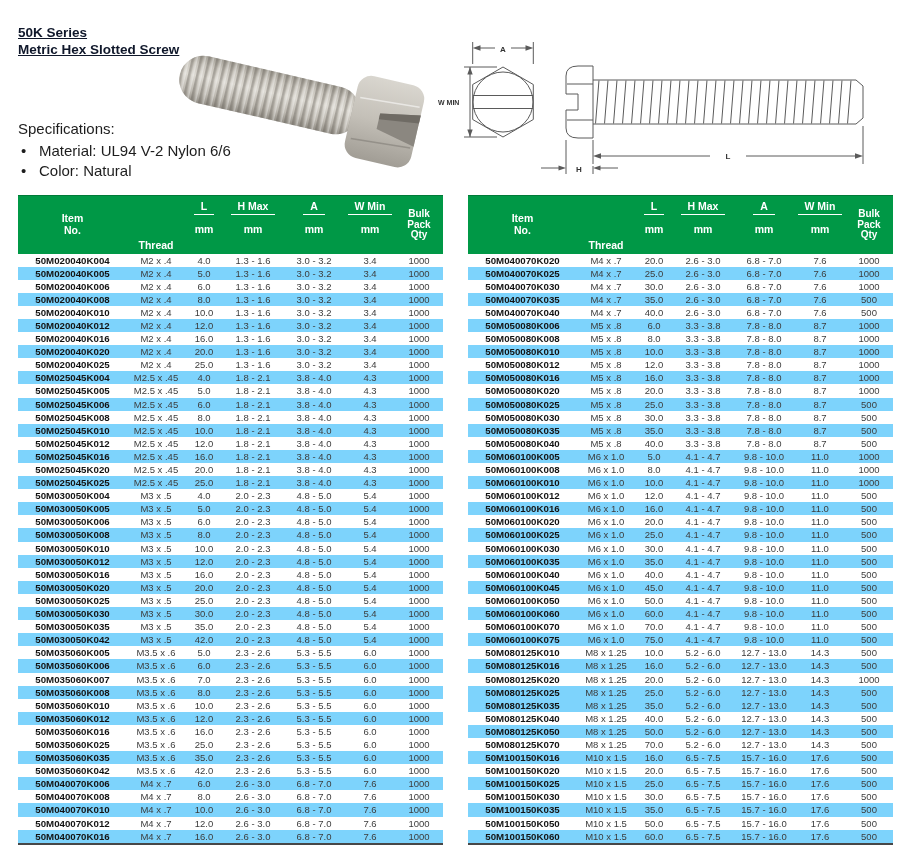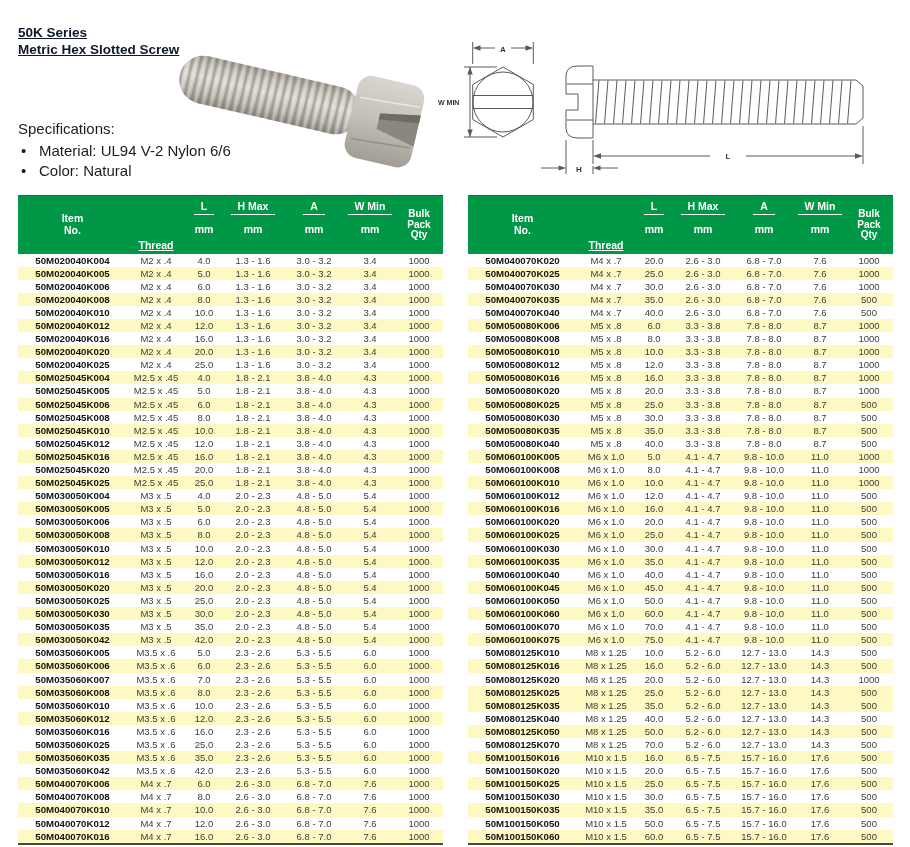--- a/index.html
+++ b/index.html
@@ -25,31 +25,31 @@
     border-bottom:2.5px solid #474747;
   }
   #table-left{left:18px;}
   #table-right{left:468px;}
   thead th{
     background:#009846;color:#fff;padding:0;font-weight:bold;
     border-top:1.5px solid #007a38;
   }
   thead tr{height:58px;}
   th.h-item{font-size:10.5px;line-height:11.5px;vertical-align:middle;}
-  th.h-thread{font-size:10.5px;vertical-align:bottom;padding-bottom:3px;text-decoration:underline;}
+  th.h-thread{font-size:10.5px;vertical-align:bottom;padding-bottom:3px;}
   th.h-dim{font-size:10.5px;vertical-align:top;padding-top:4px;}
   th.h-dim .dim-label{display:inline-block;border-bottom:1px solid #fff;padding:0 7px 2px;}
   th.h-dim .dim-unit{margin-top:8px;text-align:center;}
   th.h-qty{font-size:10px;line-height:10.5px;vertical-align:middle;}
   tbody td{
     height:13.1px;line-height:13.1px;padding:0;margin:0;
     font-size:9.5px;text-align:center;color:#3c3c3c;white-space:nowrap;overflow:hidden;
   }
   tbody td.c-item{font-weight:bold;color:#131313;font-size:9.7px;}
-  tbody tr.alt{background:#fef9c3;}
+  tbody tr.alt{background:#7dd3fc;}
 </style>
 </head>
 <body>
 
 <div class="page-title">
   <div>50K Series</div>
   <div>Metric Hex Slotted Screw</div>
 </div>
 
 <div class="photo-wrap">

